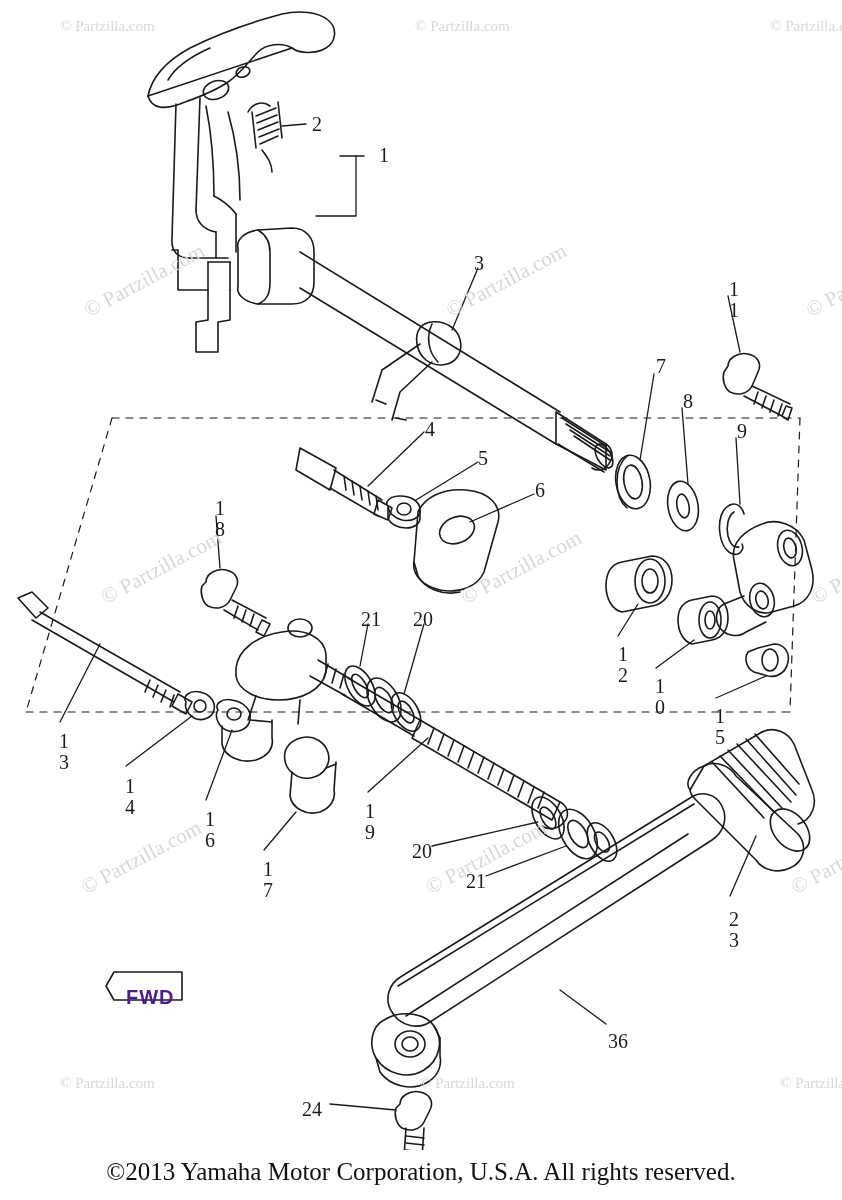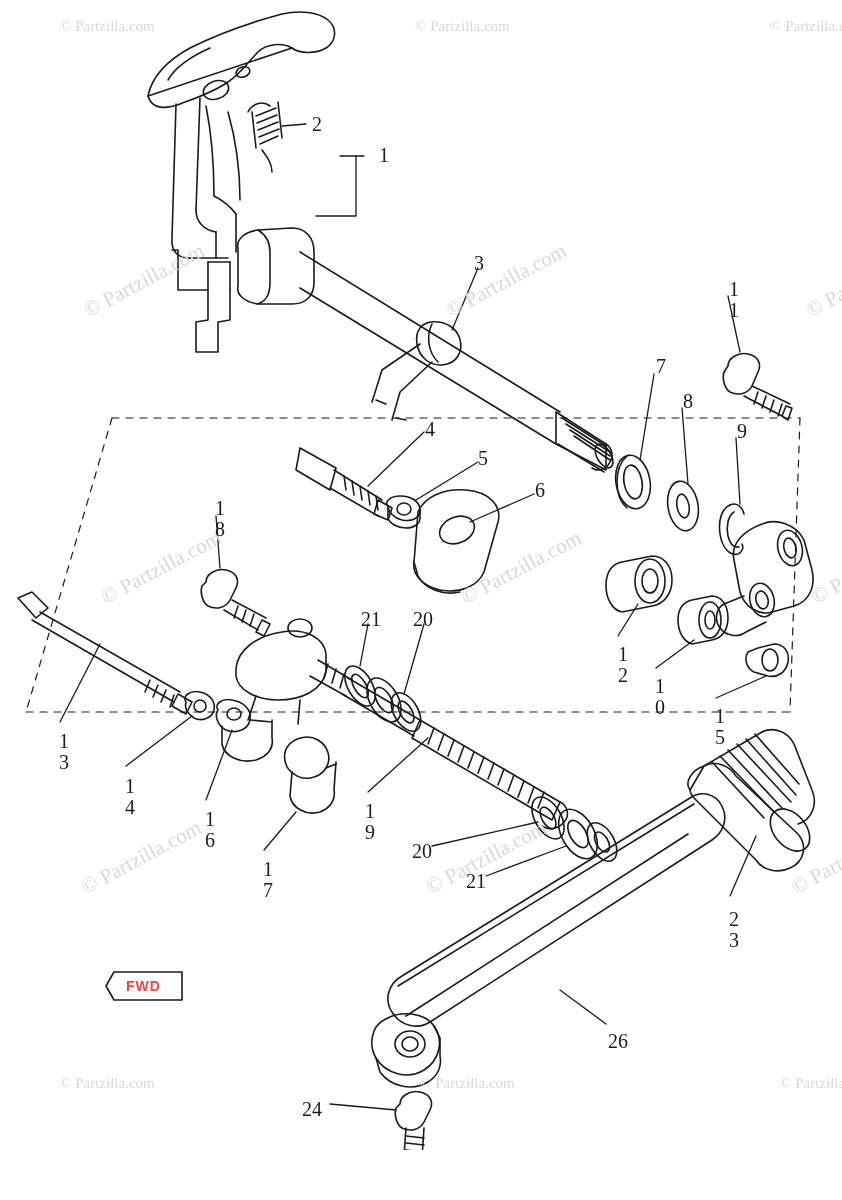--- a/index.html
+++ b/index.html
@@ -61,24 +61,25 @@
     bottom: 14px;
     width: 842px;
     text-align: center;
     font-family: "Liberation Serif", serif;
     font-size: 25px;
     color: #111111;
   }
   .fwd-label {
     position: absolute;
     font-family: "Liberation Sans", sans-serif;
-    font-size: 14px;
+    font-size: 20px;
     font-weight: bold;
-    color: #ef4444;
+    color: #4c1d95;
     letter-spacing: 1px;
+    margin-top: 8px;
   }
 </style>
 </head>
 <body>
 
 <div id="page">
 
   <div id="diagram-area">
 
     <svg class="art" viewBox="0 0 842 1150" xmlns="http://www.w3.org/2000/svg">
@@ -350,20 +351,21 @@
     <div class="callout vert" style="left:118px; top:775px;">14</div>
     <div class="callout vert" style="left:708px; top:705px;">15</div>
     <div class="callout vert" style="left:198px; top:808px;">16</div>
     <div class="callout vert" style="left:256px; top:858px;">17</div>
     <div class="callout vert" style="left:208px; top:497px;">18</div>
     <div class="callout vert" style="left:358px; top:800px;">19</div>
     <div class="callout" style="left:413px; top:608px;">20</div>
     <div class="callout" style="left:412px; top:840px;">20</div>
     <div class="callout" style="left:361px; top:608px;">21</div>
     <div class="callout" style="left:466px; top:870px;">21</div>
-    <div class="callout" style="left:608px; top:1030px;">26</div>
+    <div class="callout" style="left:608px; top:1030px;">36</div>
     <div class="callout vert" style="left:722px; top:908px;">23</div>
     <div class="callout" style="left:302px; top:1098px;">24</div>
 
   </div>
 
+  <div id="footer">©2013 Yamaha Motor Corporation, U.S.A. All rights reserved.</div>
 
 </div>
 
 </body></html>

